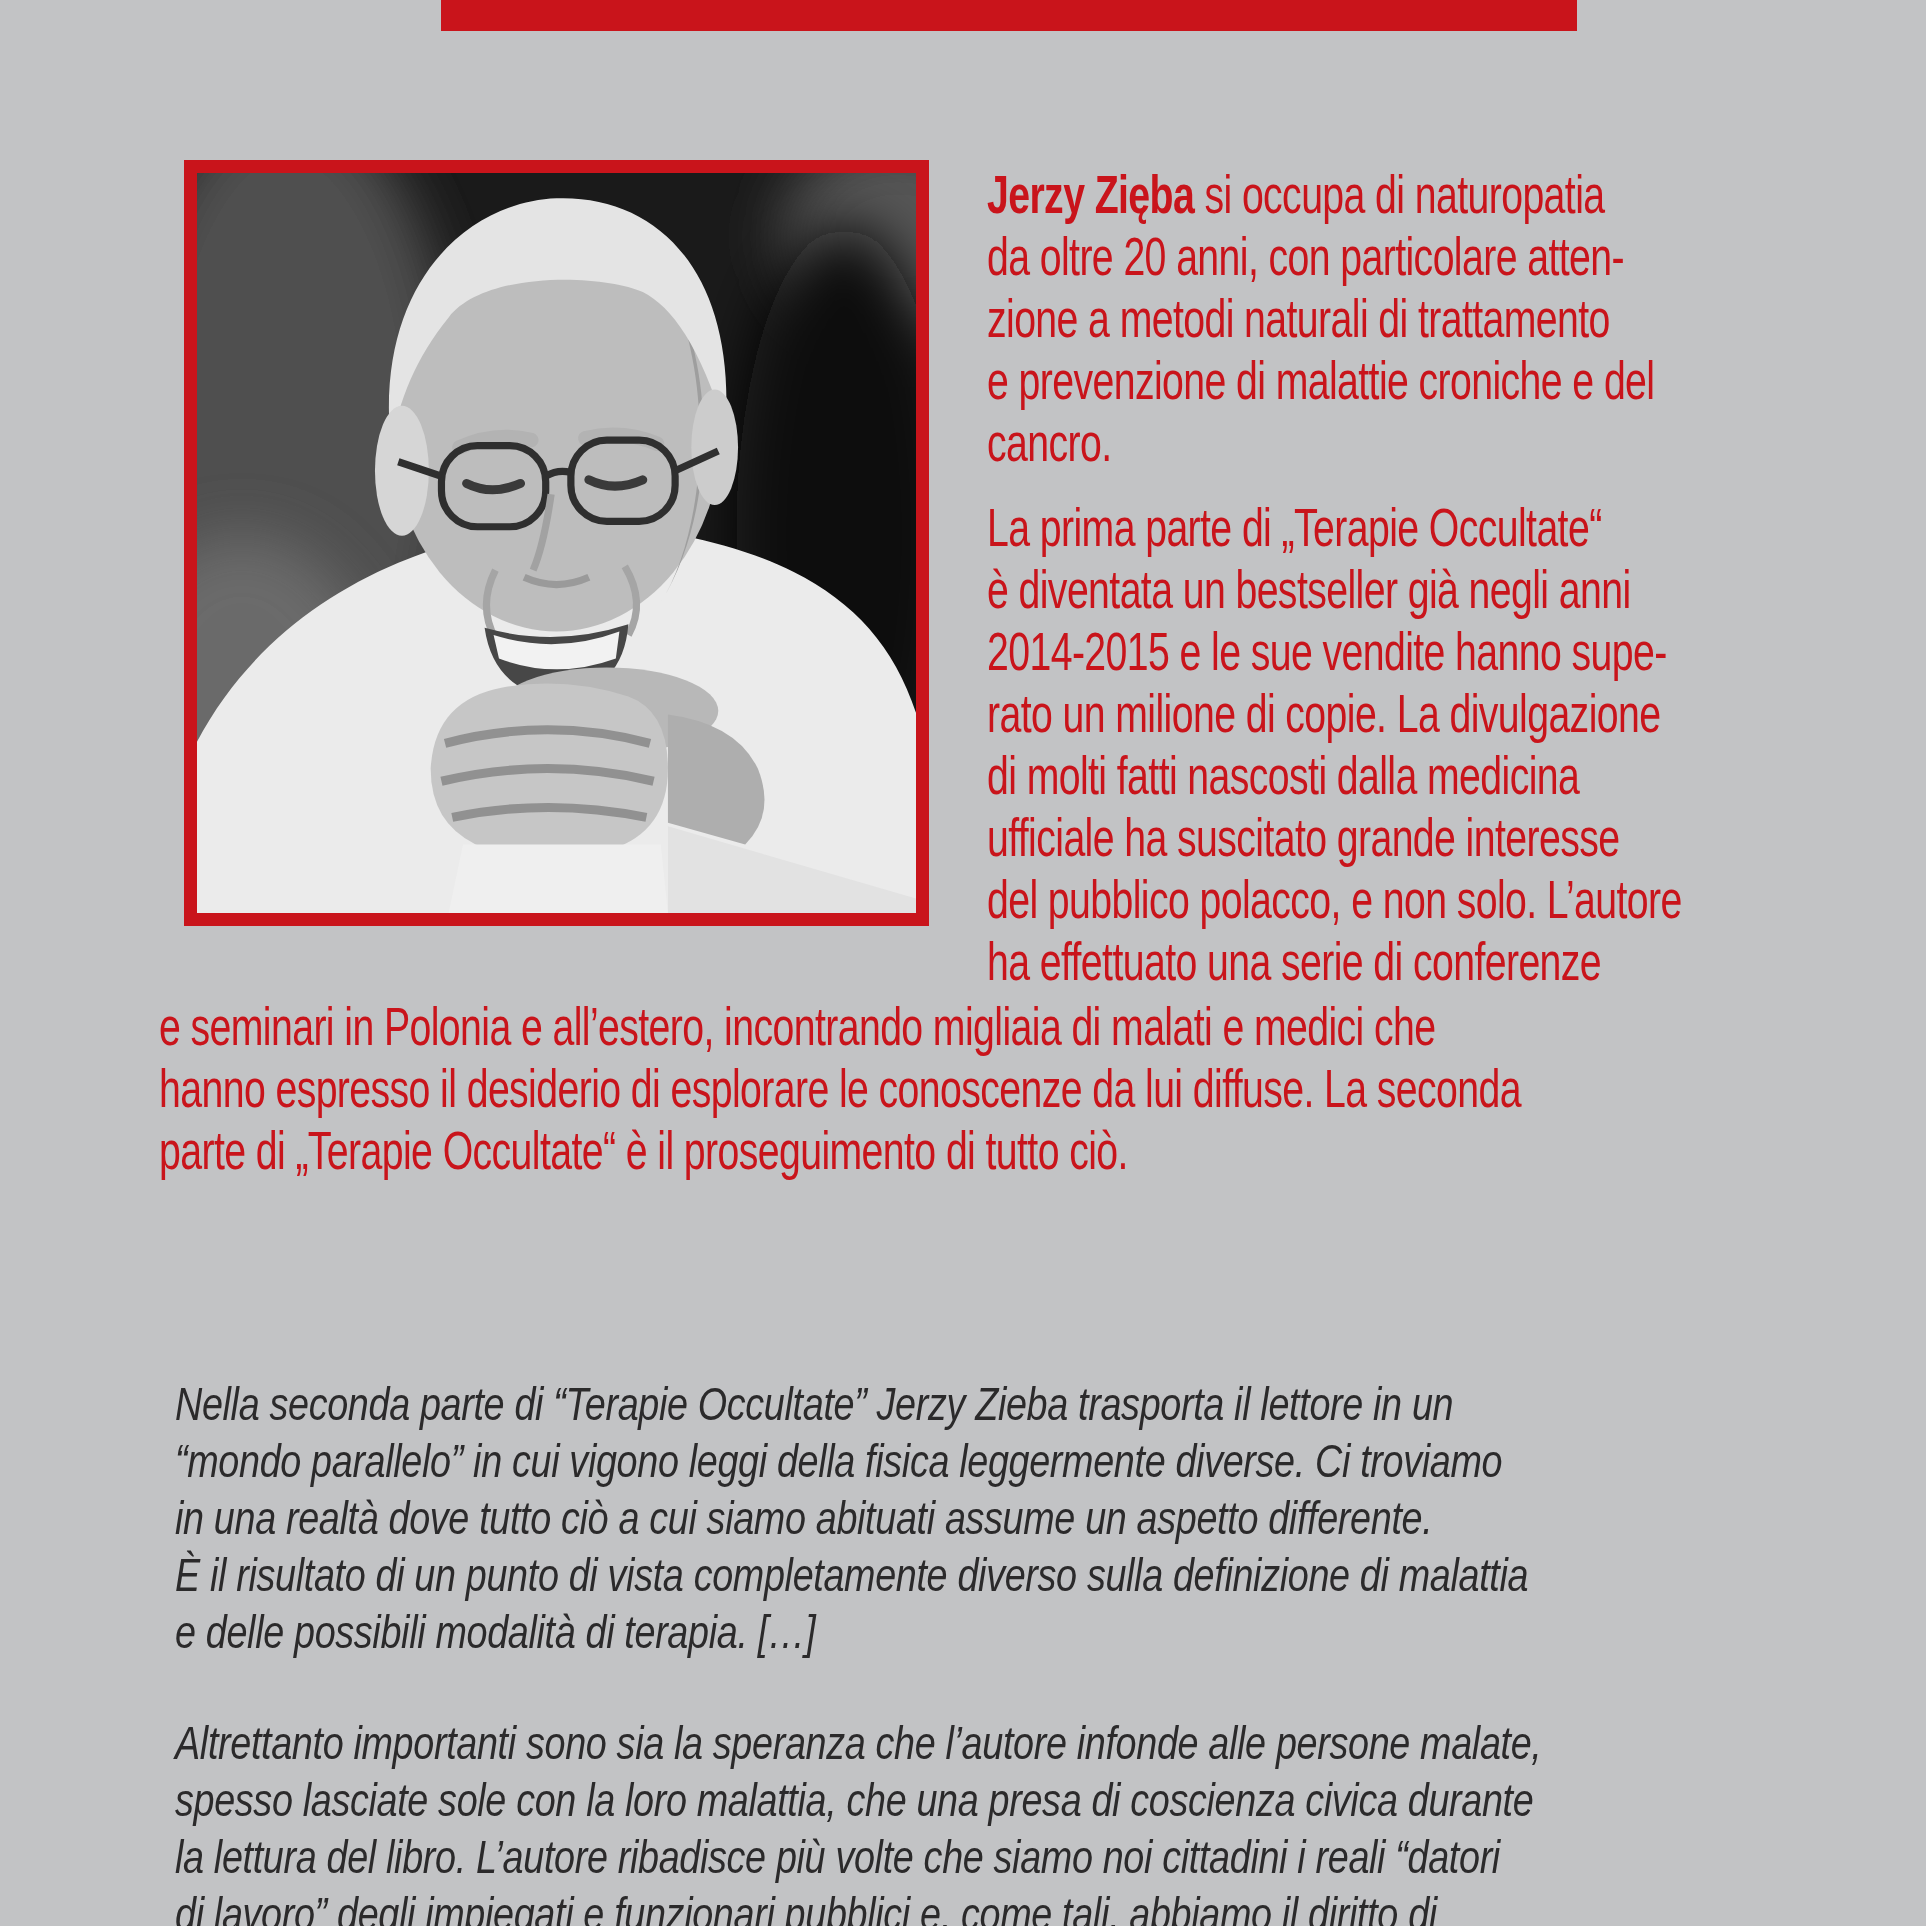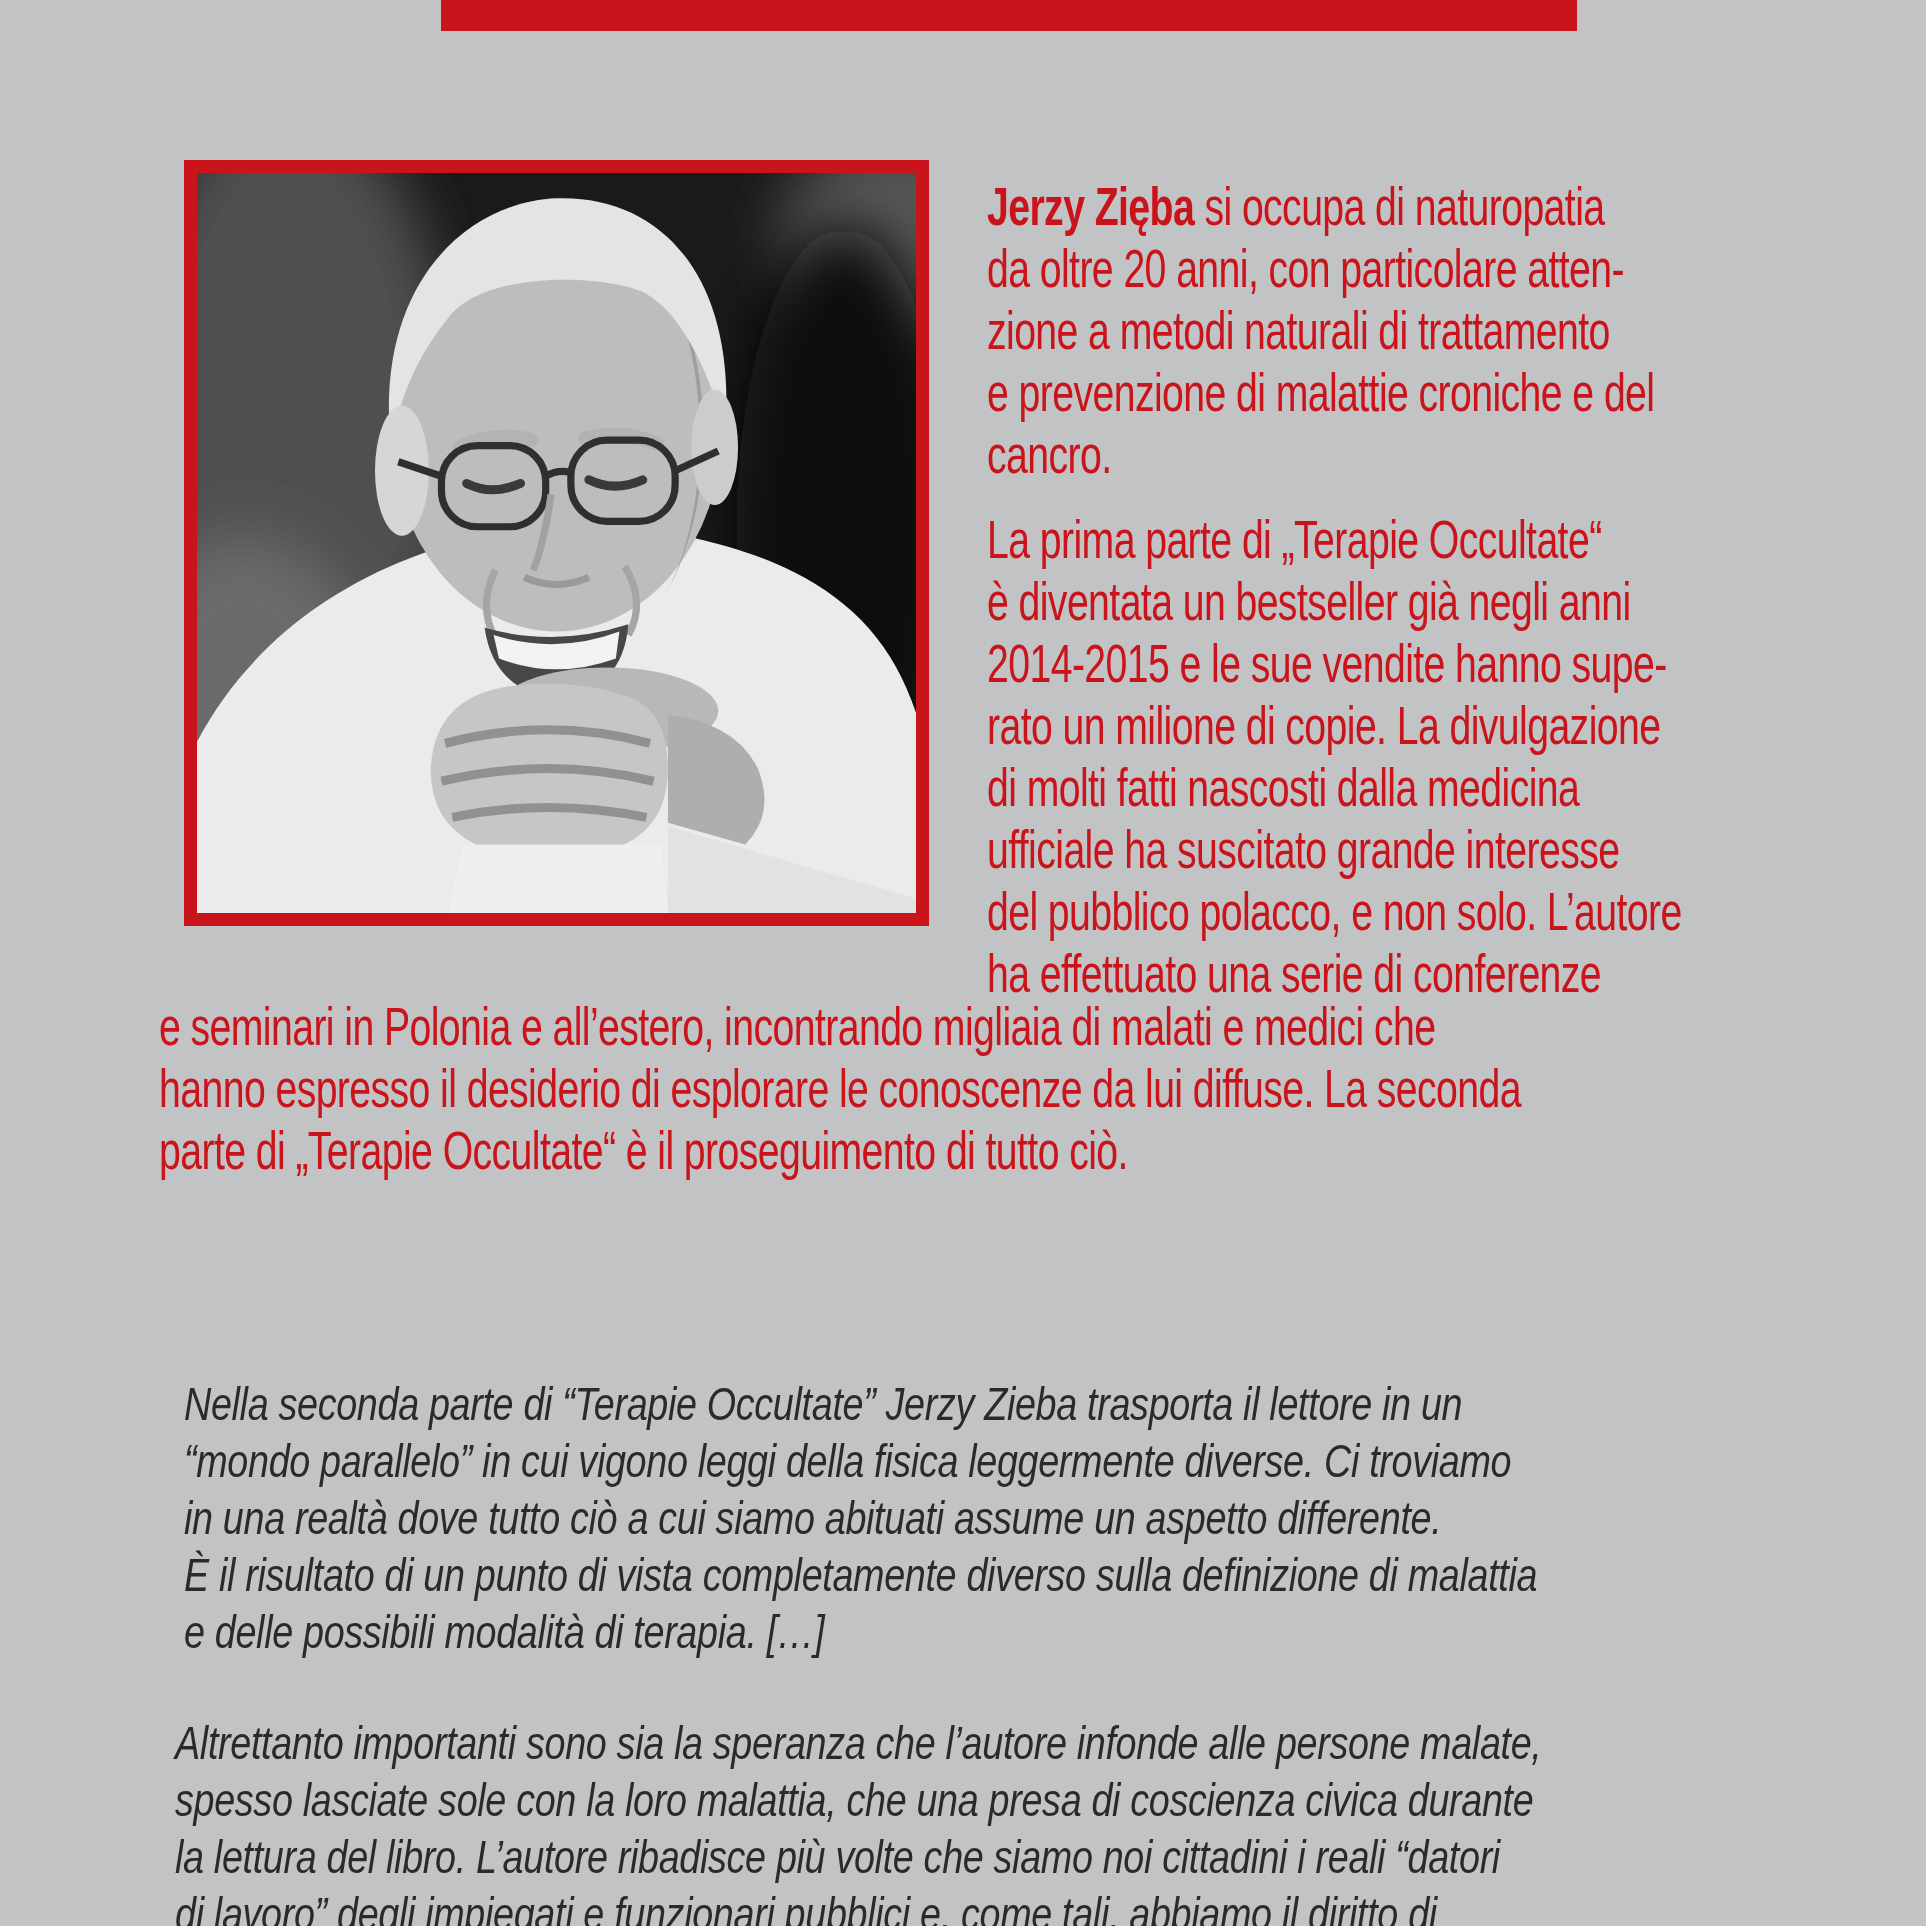--- a/index.html
+++ b/index.html
@@ -11,32 +11,32 @@
   .redbar.top{top:0;}
 
   
   .photo-frame{position:absolute;left:184px;top:160px;width:745px;height:766px;
                background:#c9141b;box-sizing:border-box;padding:13px;}
   .photo-frame svg{display:block;width:100%;height:100%;}
 
   
   .red-text{color:#c9141b;font-size:53px;line-height:62px;letter-spacing:-0.8px;
             white-space:pre-line;text-align:left;}
-  .intro-col{position:absolute;left:987px;top:176px;width:859px;}
+  .intro-col{position:absolute;left:987px;top:164px;width:859px;}
   .intro-col .inner{width:1161px;transform:scaleX(.74);transform-origin:0 0;}
   .intro-p2{margin-top:23px;}
   .intro-cont{position:absolute;left:159px;top:996px;width:1676px;}
   .intro-cont .inner{width:2264px;transform:scaleX(.74);transform-origin:0 0;}
   .lead{font-weight:700;}
 
   
   .rev{position:absolute;left:175px;width:1676px;color:#2b2a2b;font-style:italic;
        font-size:46px;line-height:57px;letter-spacing:-0.4px;white-space:pre-line;}
   .rev .inner{width:2044px;transform:scaleX(.82);transform-origin:0 0;}
-  .rev1{top:1319px;margin-left:9px;} .rev2{top:1658px;}
+  .rev1{top:1319px;} .rev2{top:1658px;}
 </style>
 </head>
 <body>
 
 <div class="page">
 
   <div class="redbar top"></div>
 
   <div class="photo-frame">
     <svg viewBox="0 0 400 410" preserveAspectRatio="none">

